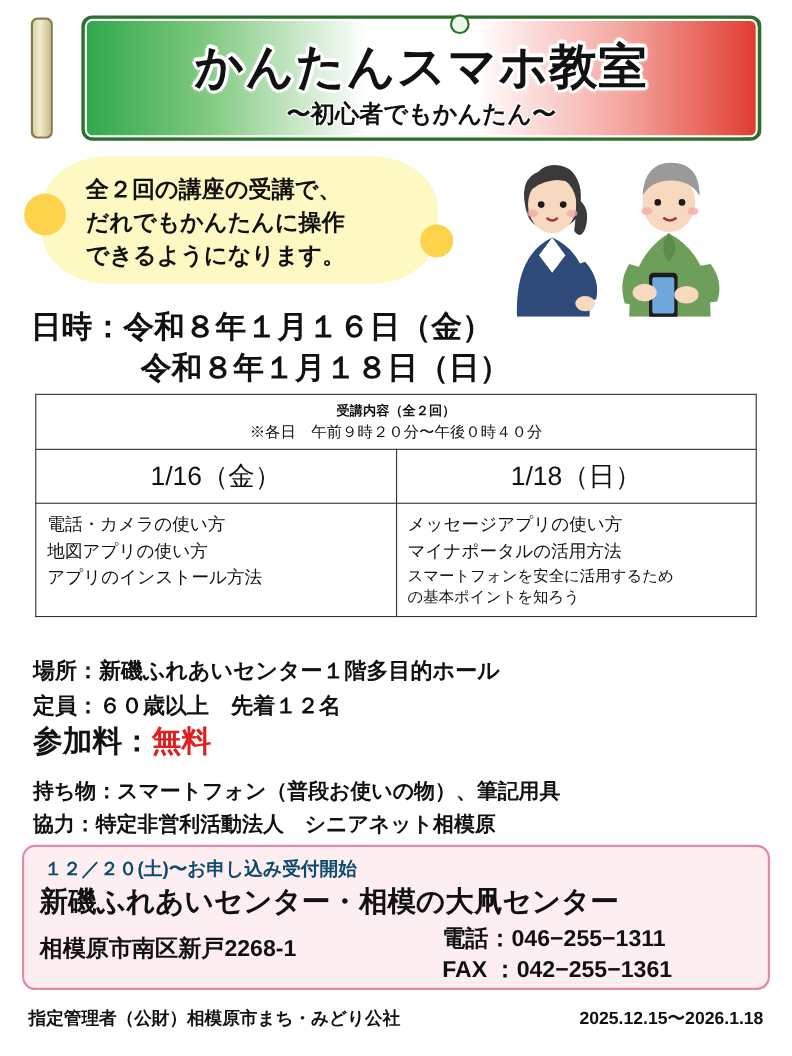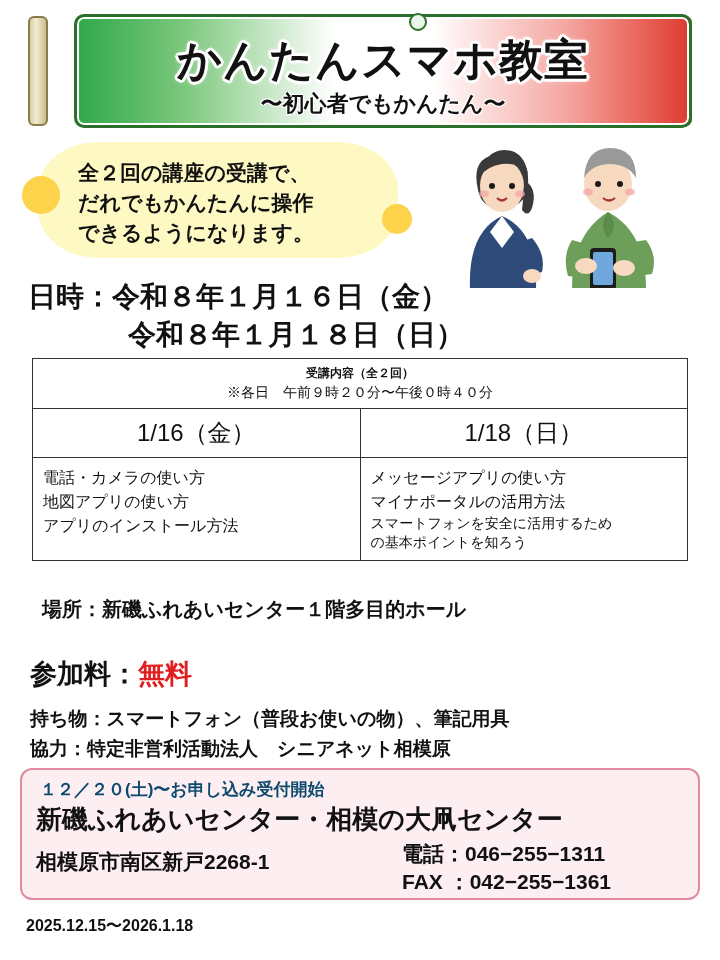--- a/index.html
+++ b/index.html
@@ -104,21 +104,21 @@
     text-align:center; padding:6px 0 6px 0 !important;
   }
   .tbl-head .h1 { font-size:12px; font-weight:bold; }
   .tbl-head .h2 { font-size:14px; margin-top:2px; }
   .tbl-day { text-align:center; font-size:24px; padding:8px 0 !important; }
   .tbl-body { font-size:16px; line-height:1.5; padding:8px 10px !important; height:96px; }
   .tbl-body .small { font-size:14px; line-height:1.35; display:block; }
 
   
   .info { position:absolute; left:30px; font-size:20px; font-weight:bold; }
-  .i1 { top:596px;margin-left:12px; }
+  .i1 { top:596px; }
   .i2 { top:628px; }
   .i3 { top:656px; font-size:27px; }
   .i3 .free { color:#e02020; }
   .i4 { top:706px; font-size:19px; }
   .i5 { top:736px; font-size:19px; }
 
   
   .contact {
     position:absolute; left:20px; top:768px; width:680px; height:132px;
     border:2px solid #e08aa0; border-radius:12px; background:#fdeef2;
@@ -233,31 +233,33 @@
         <div>メッセージアプリの使い方</div>
         <div>マイナポータルの活用方法</div>
         <span class="small">スマートフォンを安全に活用するため</span>
         <span class="small">の基本ポイントを知ろう</span>
       </td>
     </tr>
   </tbody>
     </table>
 
   <div class="info i1">場所：新磯ふれあいセンター１階多目的ホール</div>
+  <div class="info i2">定員：６０歳以上　先着１２名</div>
   <div class="info i3"><span>参加料：</span><span class="free">無料</span></div>
   <div class="info i4">持ち物：スマートフォン（普段お使いの物）、筆記用具</div>
   <div class="info i5">協力：特定非営利活動法人　シニアネット相模原</div>
 
   <div class="contact">
     <div class="contact-start">１２／２０(土)〜お申し込み受付開始</div>
     <div class="contact-name">新磯ふれあいセンター・相模の大凧センター</div>
     <div class="contact-addr">相模原市南区新戸2268-1</div>
     <div class="contact-tel">
       <div>電話：046−255−1311</div>
       <div>FAX ：042−255−1361</div>
     </div>
   </div>
 
   <div class="footer">
+    <span>指定管理者（公財）相模原市まち・みどり公社</span>
     <span>2025.12.15〜2026.1.18</span>
   </div>
 
 </div>
 
 </body></html>

